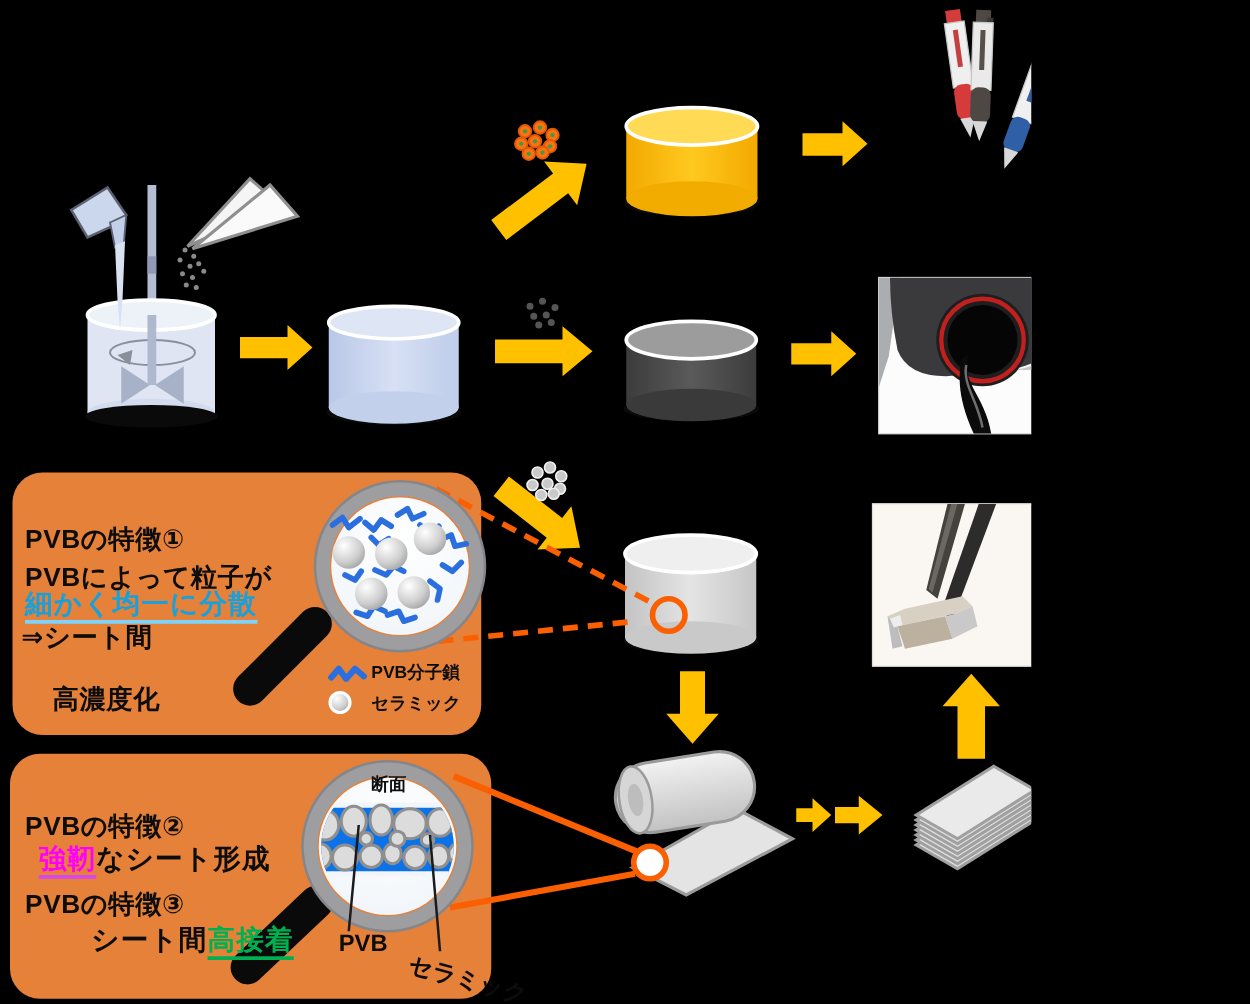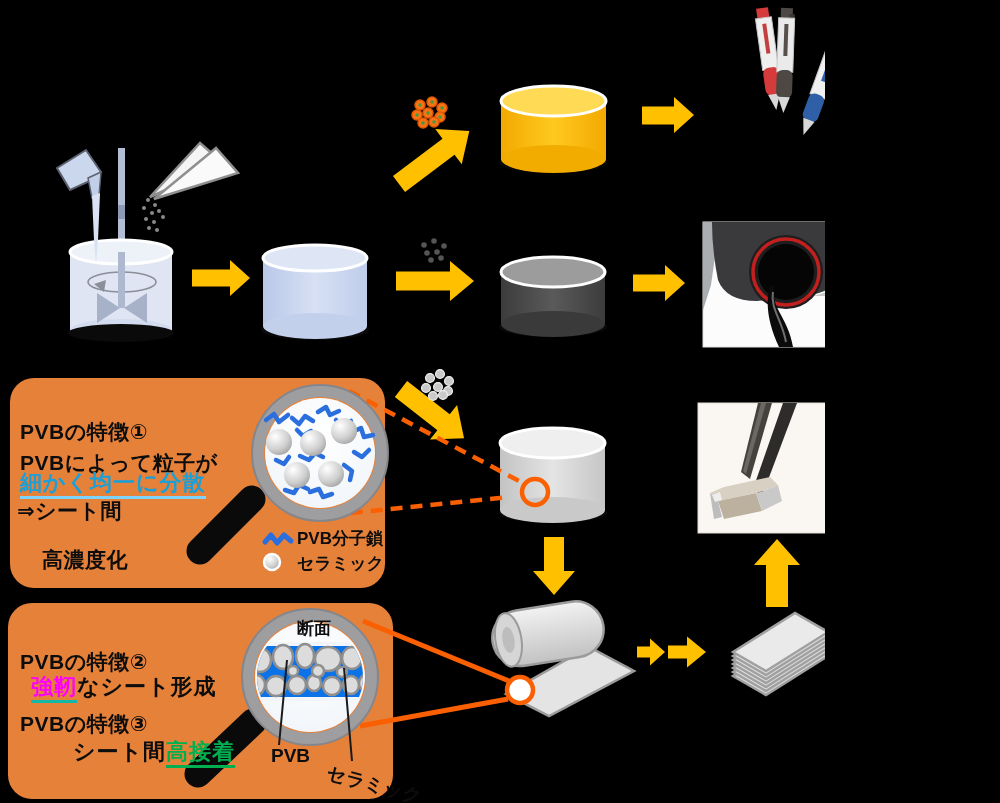--- a/index.html
+++ b/index.html
@@ -2,24 +2,24 @@
 <html><head>
 <meta charset="utf-8">
 <style>
   html,body{margin:0;padding:0;background:#000;}
   #canvas{position:relative;width:825px;height:803px;background:#000;overflow:hidden;
           font-family:"Liberation Sans","DejaVu Sans",sans-serif;}
   #art{position:absolute;left:0;top:0;}
   .txt{position:absolute;color:#0d0d0d;font-weight:bold;white-space:nowrap;z-index:10;line-height:1.15;}
   .t21{font-size:21px;letter-spacing:0.5px;}
   .t22{font-size:22px;letter-spacing:1px;}
-  .t17{font-size:17px;}
+  .t17{font-size:14px;}
   .t19{font-size:19px;}
   .u-cyan{color:#18A0DB;border-bottom:3px solid #7dd3fc;padding-bottom:1px;display:inline-block;}
-  .u-mag{color:#FF00FF;border-bottom:3px solid #14b8a6;padding-bottom:1px;display:inline-block;}
+  .u-mag{color:#FF00FF;border-bottom:3px solid #d946ef;padding-bottom:1px;display:inline-block;}
   .u-grn{color:#00B050;border-bottom:3px solid #00B050;padding-bottom:1px;display:inline-block;}
   .rot{transform:rotate(15deg);transform-origin:left top;}
 </style>
 </head>
 <body>
 
 <div id="canvas">
 <svg id="art" width="1000" height="803" viewBox="0 0 1000 803">
   <defs>
     <linearGradient id="gBlueCyl" x1="0" y1="0" x2="1" y2="0">

